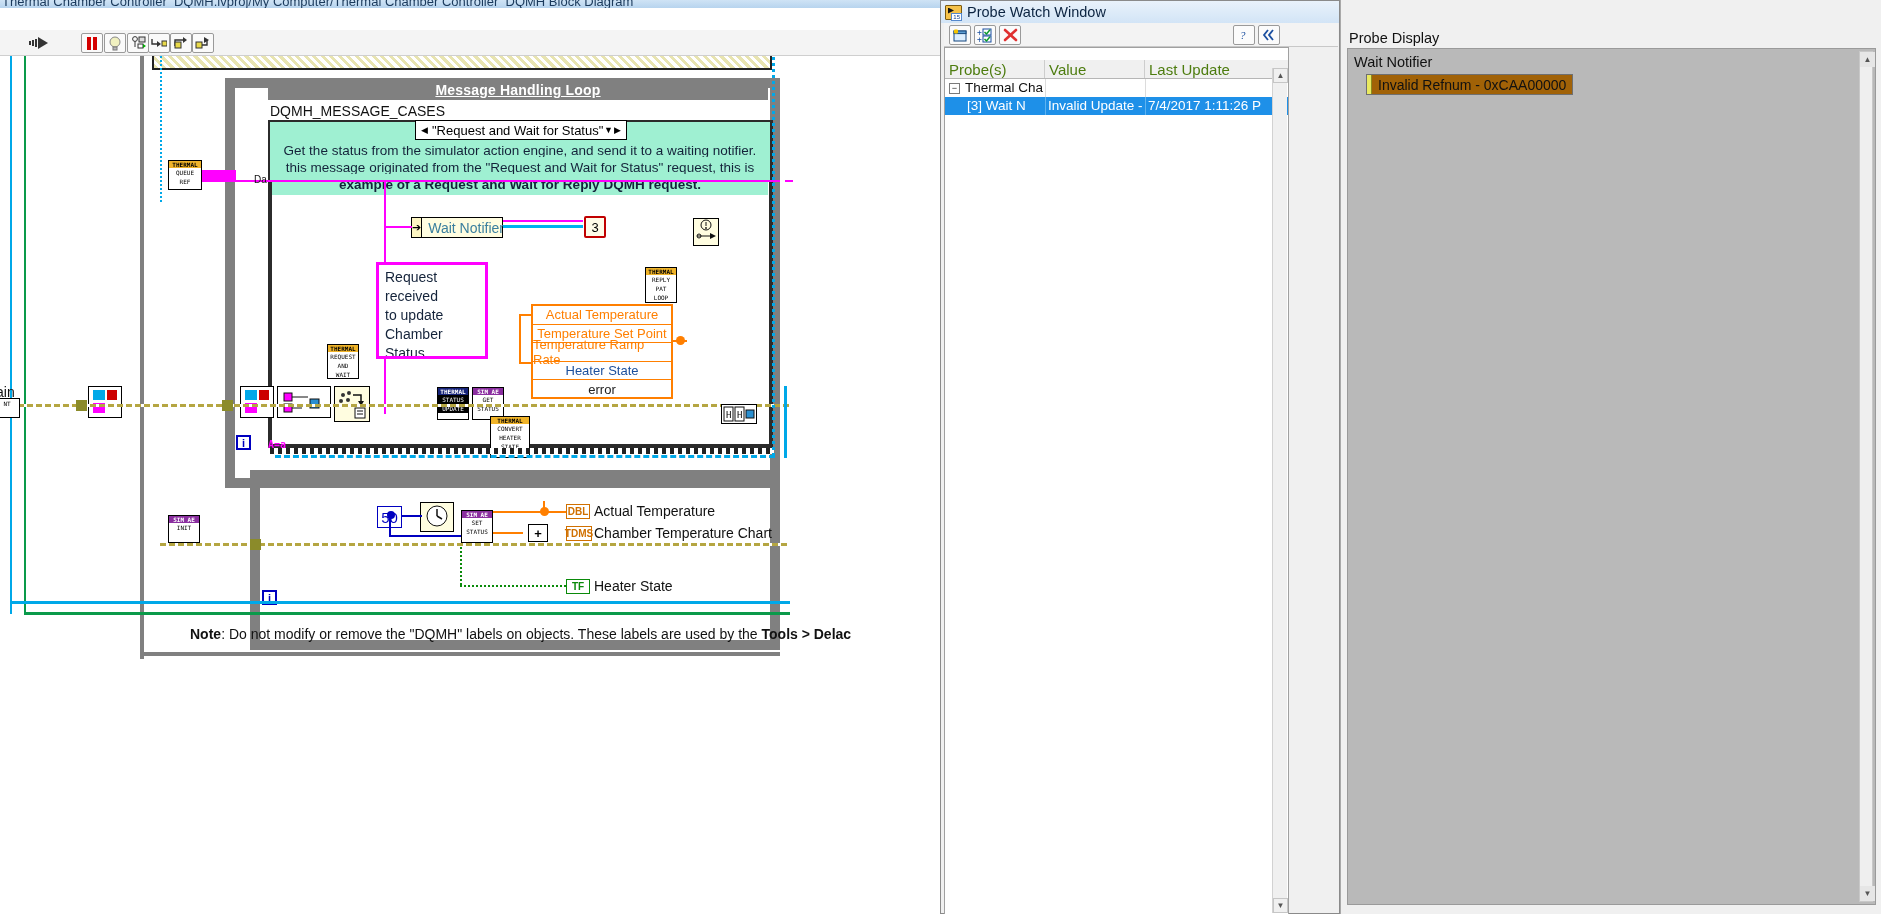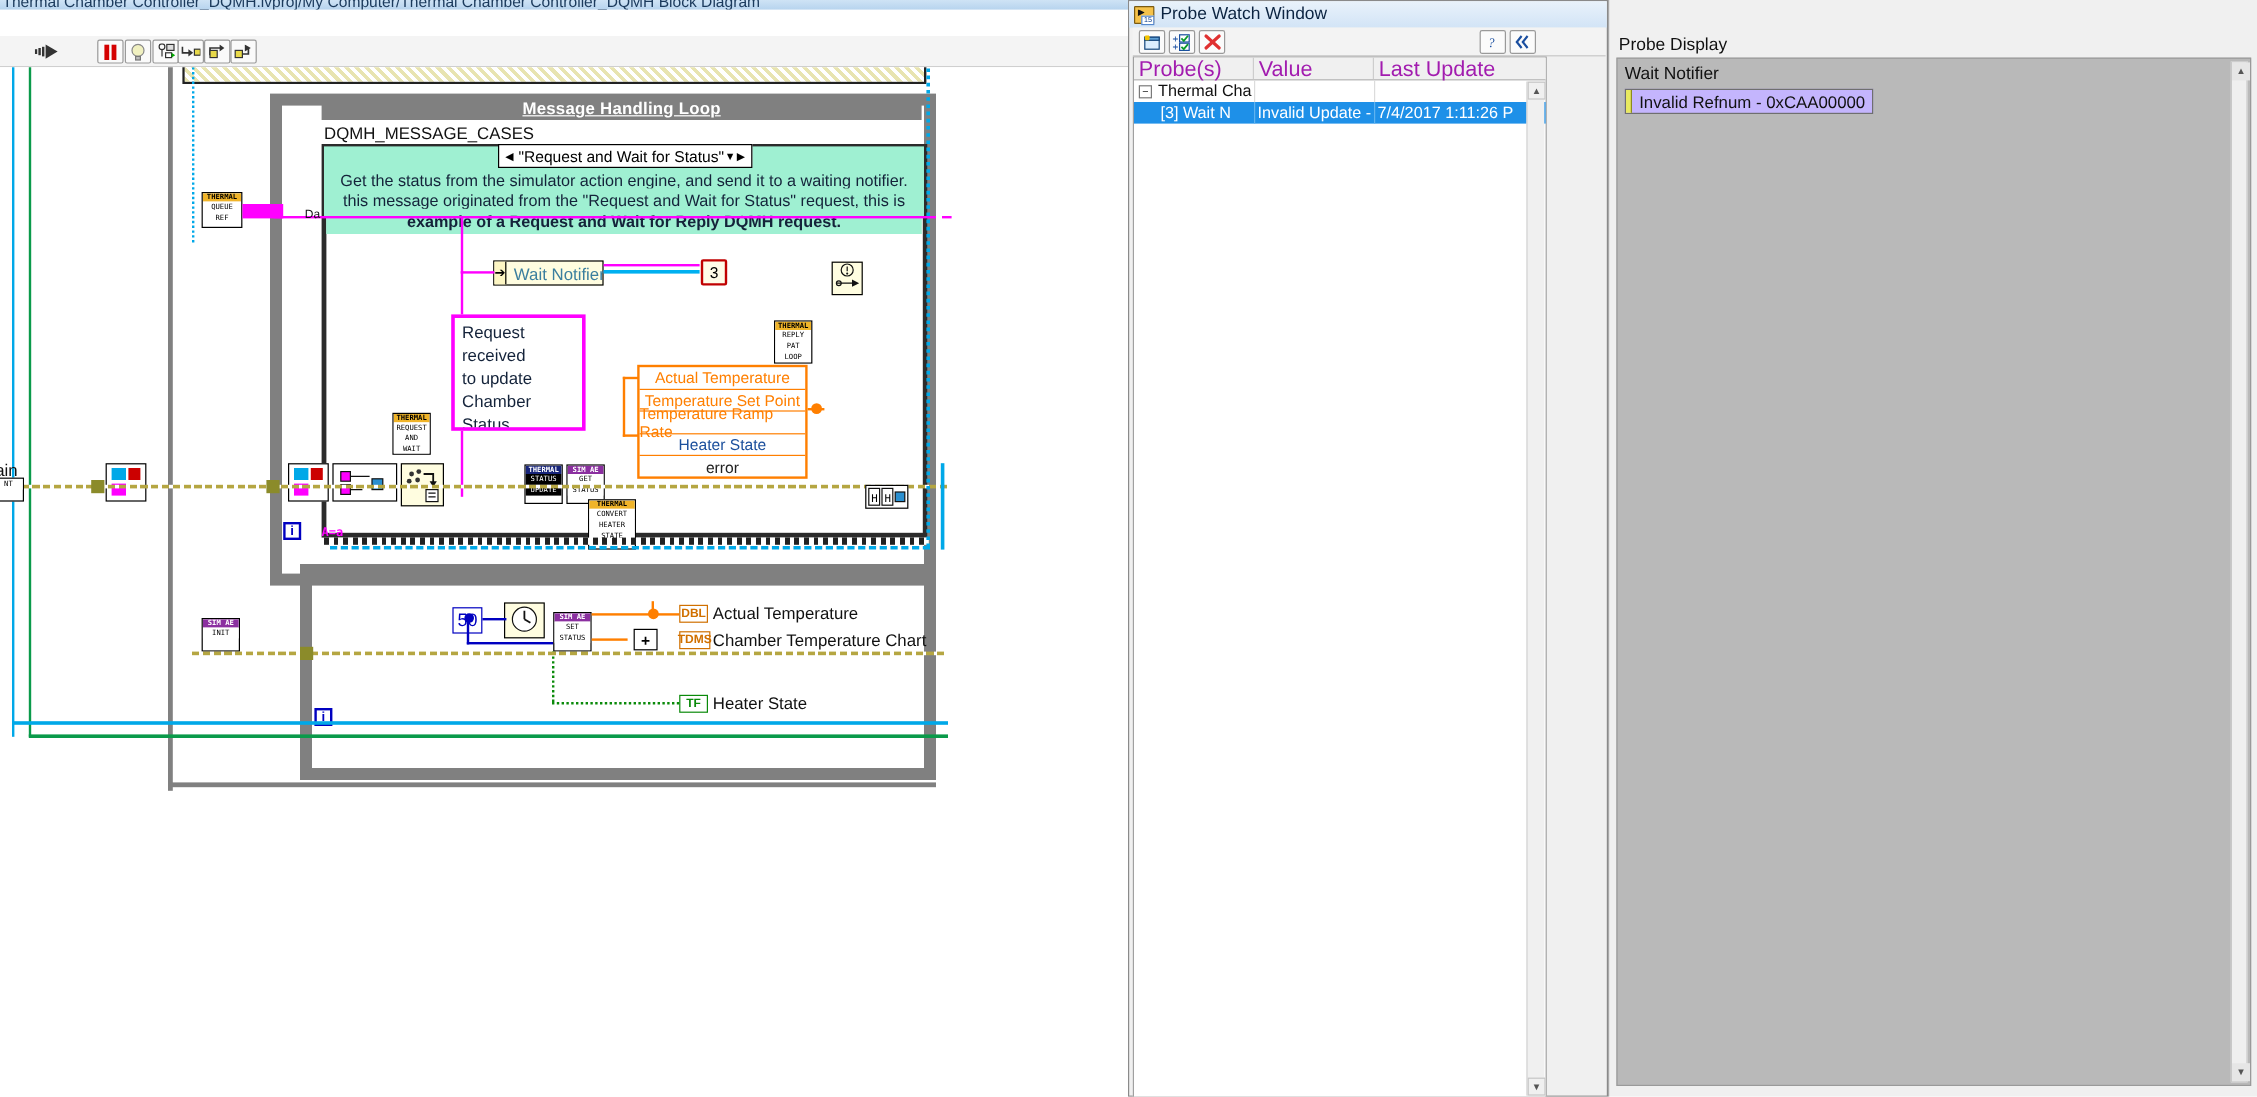--- a/index.html
+++ b/index.html
@@ -180,21 +180,21 @@
   }
   .pw-tb-btn {
     position:absolute; top:2px; width:22px; height:20px;
     border:1px solid #9a9a9a; background:#fbfbfb; border-radius:2px;
     display:flex; align-items:center; justify-content:center;
   }
 
   .pw-table { position:absolute; left:3px; top:46px; width:345px; height:868px; background:#fff; border:1px solid #a0a0a0; }
   .pw-head {
     display:flex; height:19px; background:#f0f0f0;
-    border-bottom:1px solid #b6b6b6; font-size:18px; color:#a21caf;
+    border-bottom:1px solid #b6b6b6; font-size:15px; color:#4d7c0f;margin-top:12px;
   }
   .pw-head div { border-right:1px solid #cdcdcd; padding-left:4px; line-height:19px; }
   .pw-col1 { width:100px; }
   .pw-col2 { width:100px; }
   .pw-col3 { width:143px; border-right:none !important; }
 
   .pw-row { display:flex; height:18px; font-size:13.5px; color:#111; }
   .pw-row.selected { background:#1e90e8; color:#fff; }
   .pw-row div { overflow:hidden; white-space:nowrap; line-height:18px; }
   .pw-row .c1 { width:100px; padding-left:4px; }
@@ -223,22 +223,22 @@
     position:absolute; left:1340px; top:0px; width:541px; height:914px;
     background:#f0f0f0; border-left:1px solid #a9a9a9;
   }
   .pd-title { position:absolute; left:8px; top:30px; font-size:14.5px; color:#111; }
   .pd-body {
     position:absolute; left:6px; top:48px; width:529px; height:857px;
     background:#b9b9b9; border:1px solid #9a9a9a;
   }
   .pd-label { position:absolute; left:6px; top:5px; font-size:14.5px; color:#111; }
   .pd-value-wrap {
-    position:absolute; left:6px; top:25px; height:21px;
-    border:1px solid #6f6f6f; background:#c4b5fd;
+    position:absolute; left:18px; top:25px; height:21px;
+    border:1px solid #6f6f6f; background:#a16207;
     display:flex; align-items:center;
   }
   .pd-value-bevel { width:5px; height:100%; background:#e9e960; border-right:1px solid #8b8b20; }
   .pd-value-text { font-size:14px; color:#111; padding:0 6px; white-space:nowrap; }
   .pd-scroll {
     position:absolute; right:2px; top:2px; width:14px; bottom:2px; background:#efefef;
     border:1px solid #c8c8c8;
   }
   .pd-scroll .sb-arrow { border:none; background:#e6e6e6; }
 
@@ -543,20 +543,23 @@
       </div>
       <div class="wire" style="left:160px;top:487px;width:630px;height:3px;background:repeating-linear-gradient(to right,#b5a642 0 6px,#ffffff 6px 9px);"></div>
       <div class="abs" style="left:250px;top:483px;width:11px;height:11px;background:#8b8b2a;"></div>
 
       <div class="i-term" style="left:262px;top:534px;">i</div>
 
       <div class="abs" style="left:24px;top:556px;width:766px;height:3px;background:#0a9a4a;"></div>
       <div class="abs" style="left:10px;top:545px;width:780px;height:3px;background:#00a8e8;"></div>
       <div class="abs" style="left:140px;top:596px;width:640px;height:4px;background:#808080;"></div>
 
+      <div class="note-bar" style="left:190px;top:570px;">
+        <b>Note</b><span>: Do not modify or remove the "DQMH" labels on objects. These labels are used by the </span><b>Tools &gt; Delac</b>
+      </div>
 
     </div>
   </div>
 
   <div id="probe-win">
 
     <div class="pw-title">
       <div class="pw-title-icon">
         <span class="badge">15</span>
       </div>

